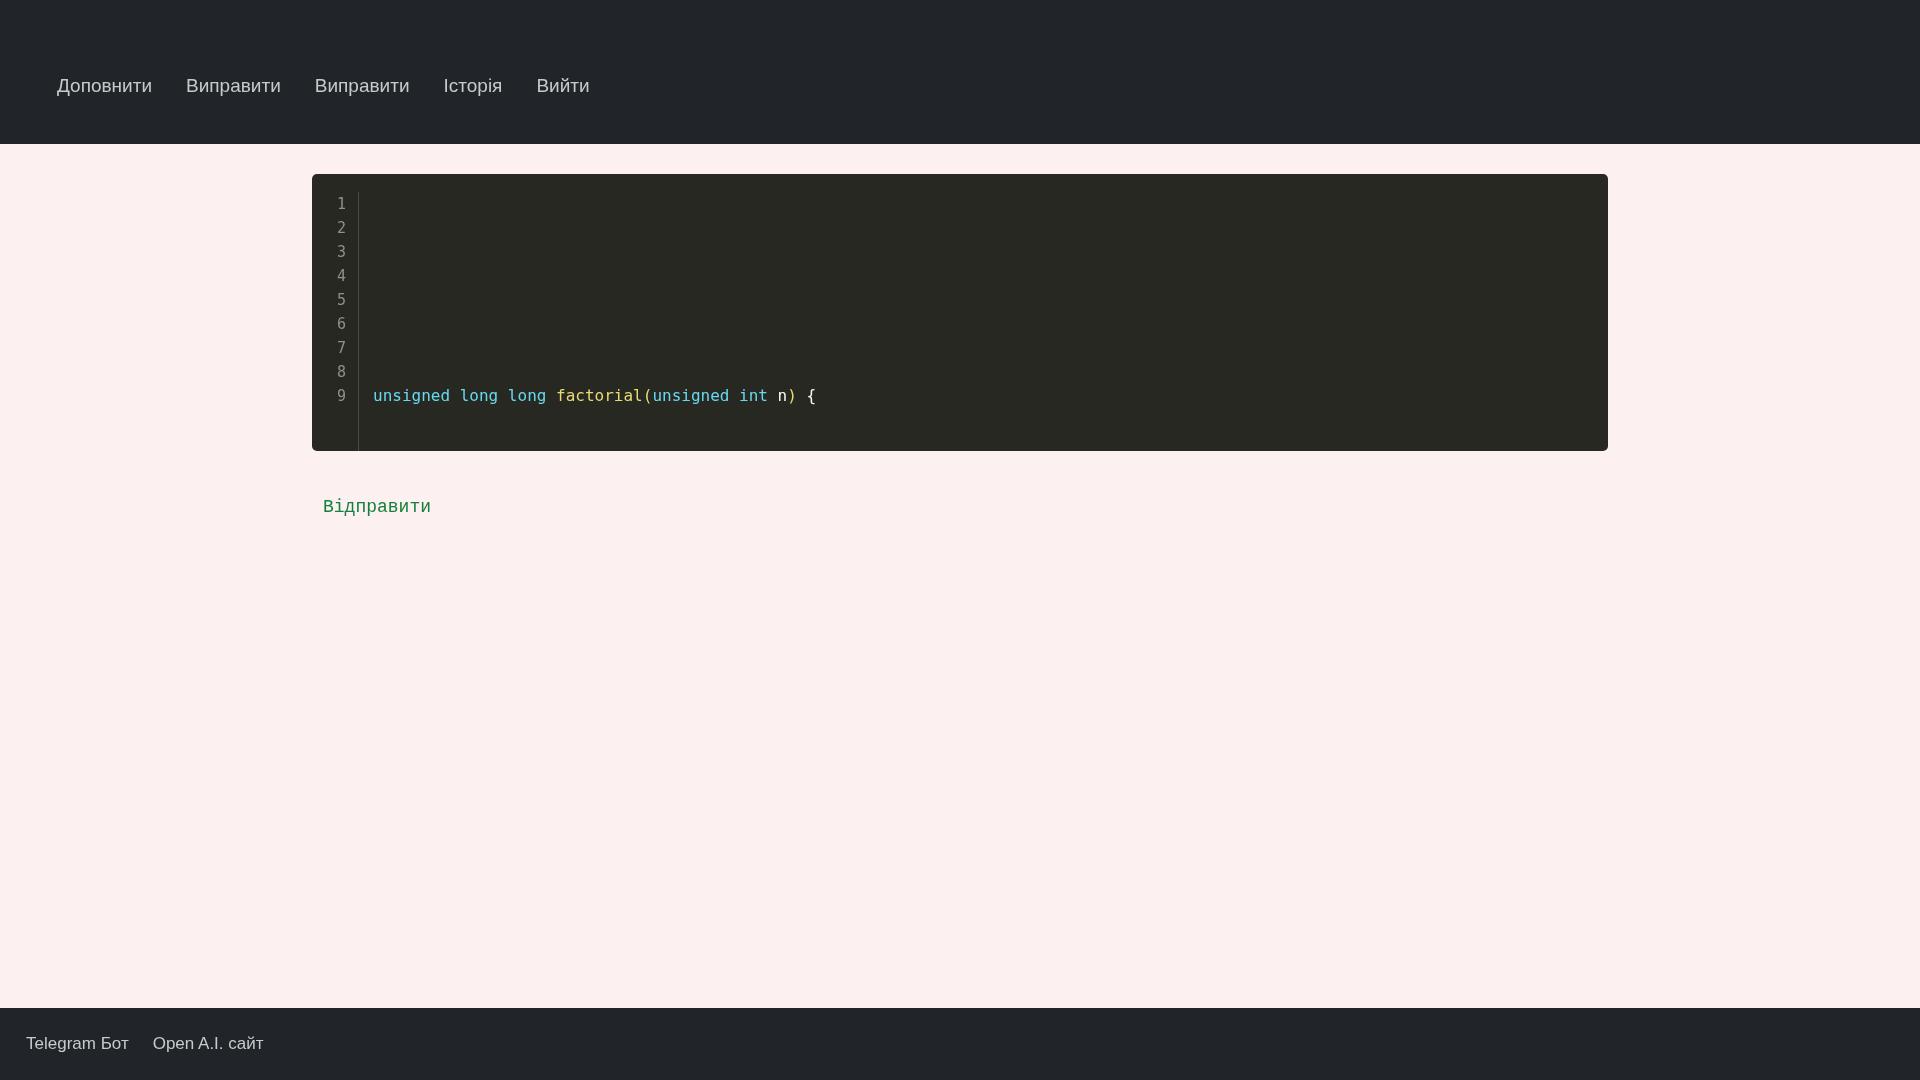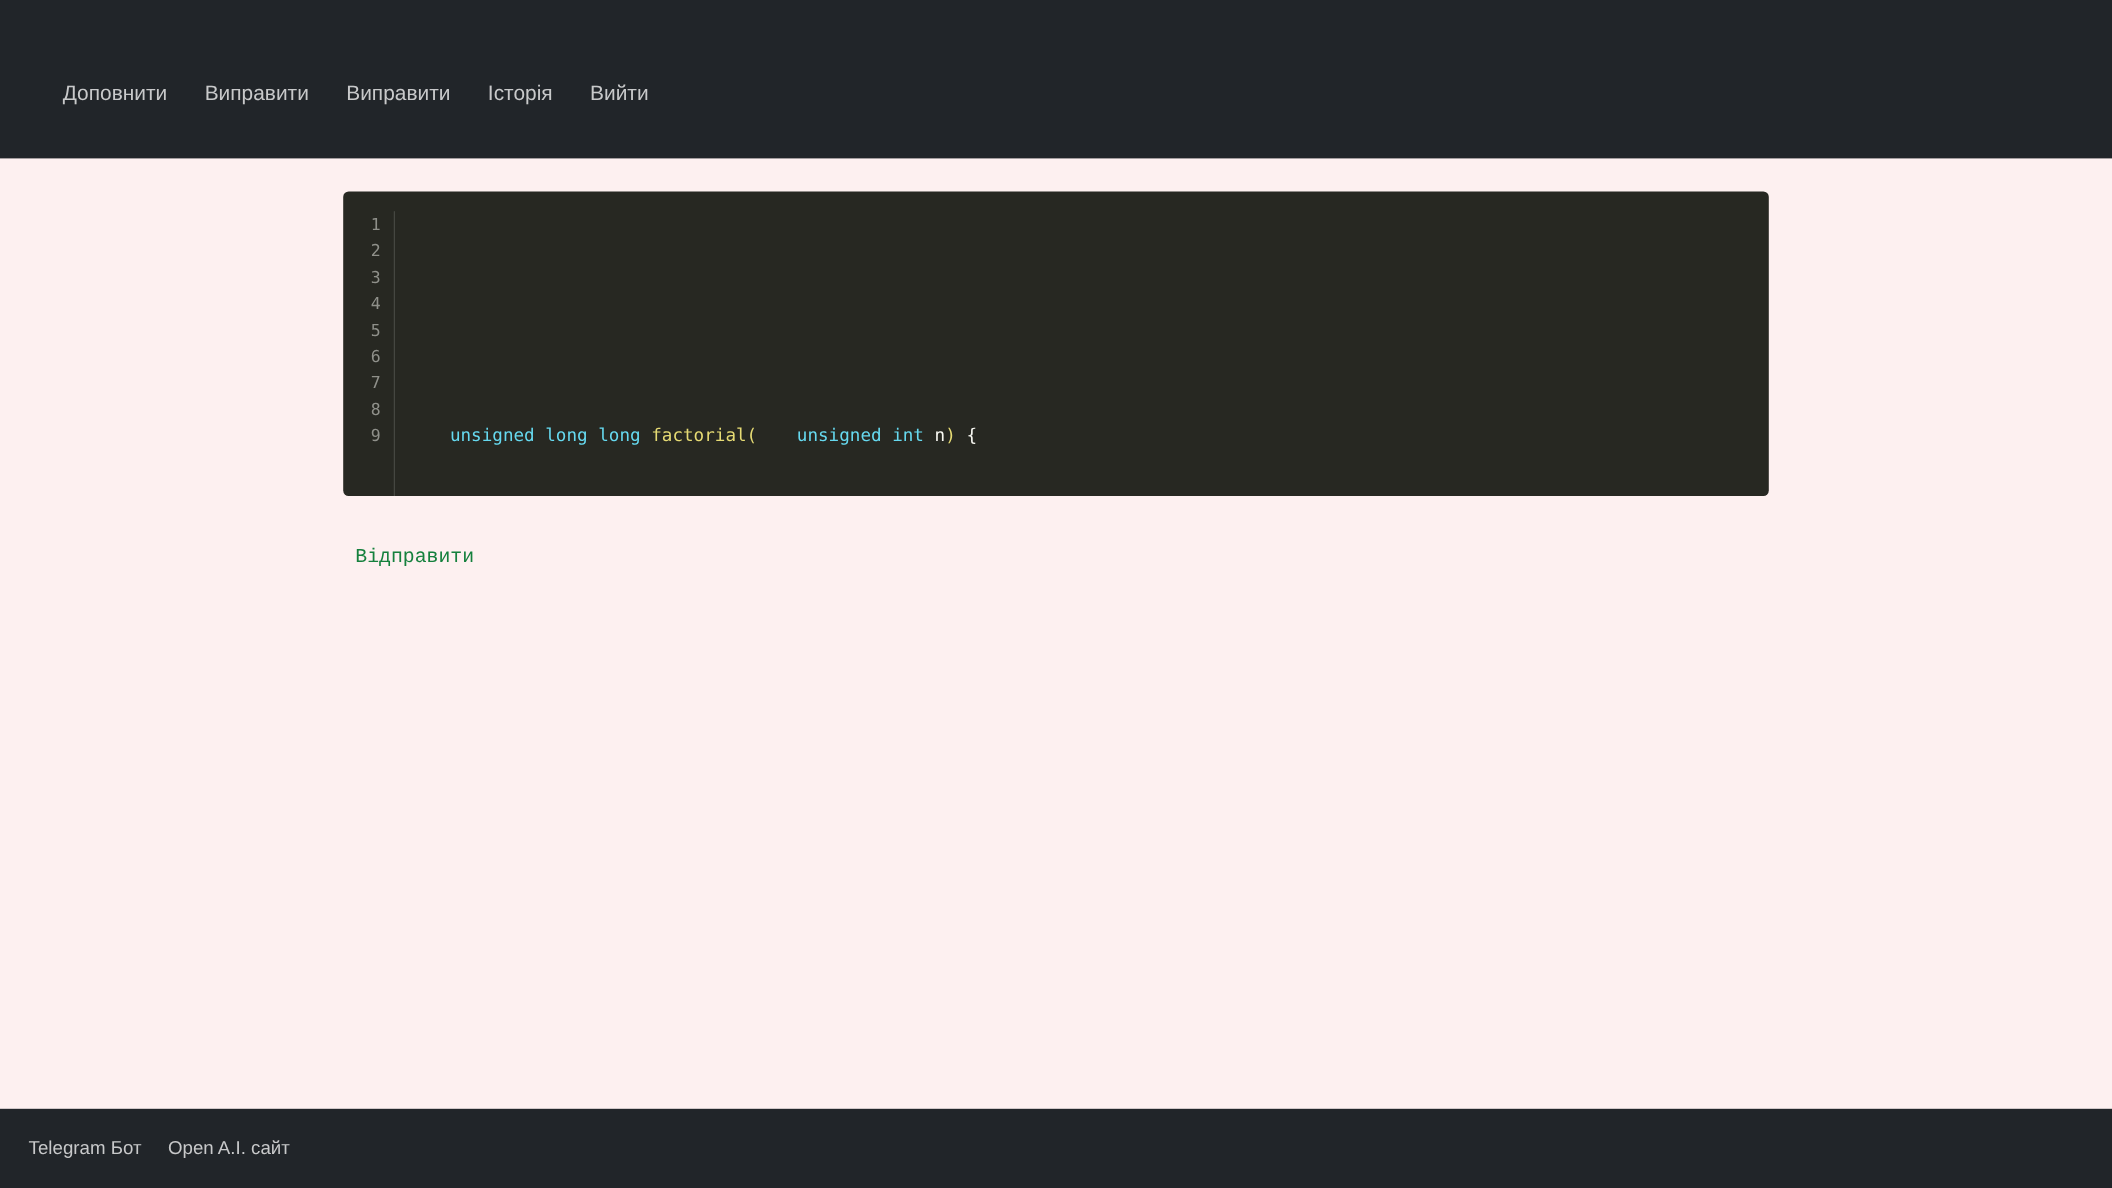--- a/index.html
+++ b/index.html
@@ -111,21 +111,21 @@
     margin-right: 0px;
   }
   .code-lines {
     padding-left: 14px;
     white-space: pre;
     color: #f8f8f2;
     font-size: 16px;
     line-height: 24px;
   }
   .code-lines .ln { height: 24px; }
-  .tok-kw   { color: #66d9ef; margin-left: 36px; }
+  .tok-kw   { color: #66d9ef; }
   .tok-fn   { color: #e6db74; }
   .tok-punc { color: #f8f8f2; }
   .tok-plain{ color: #f8f8f2; }
   .tok-paren{ color: #e6db74; }
 
   
   .prompt-area {
     margin-top: 55px;
     width: 1296px;
     height: 88px;

